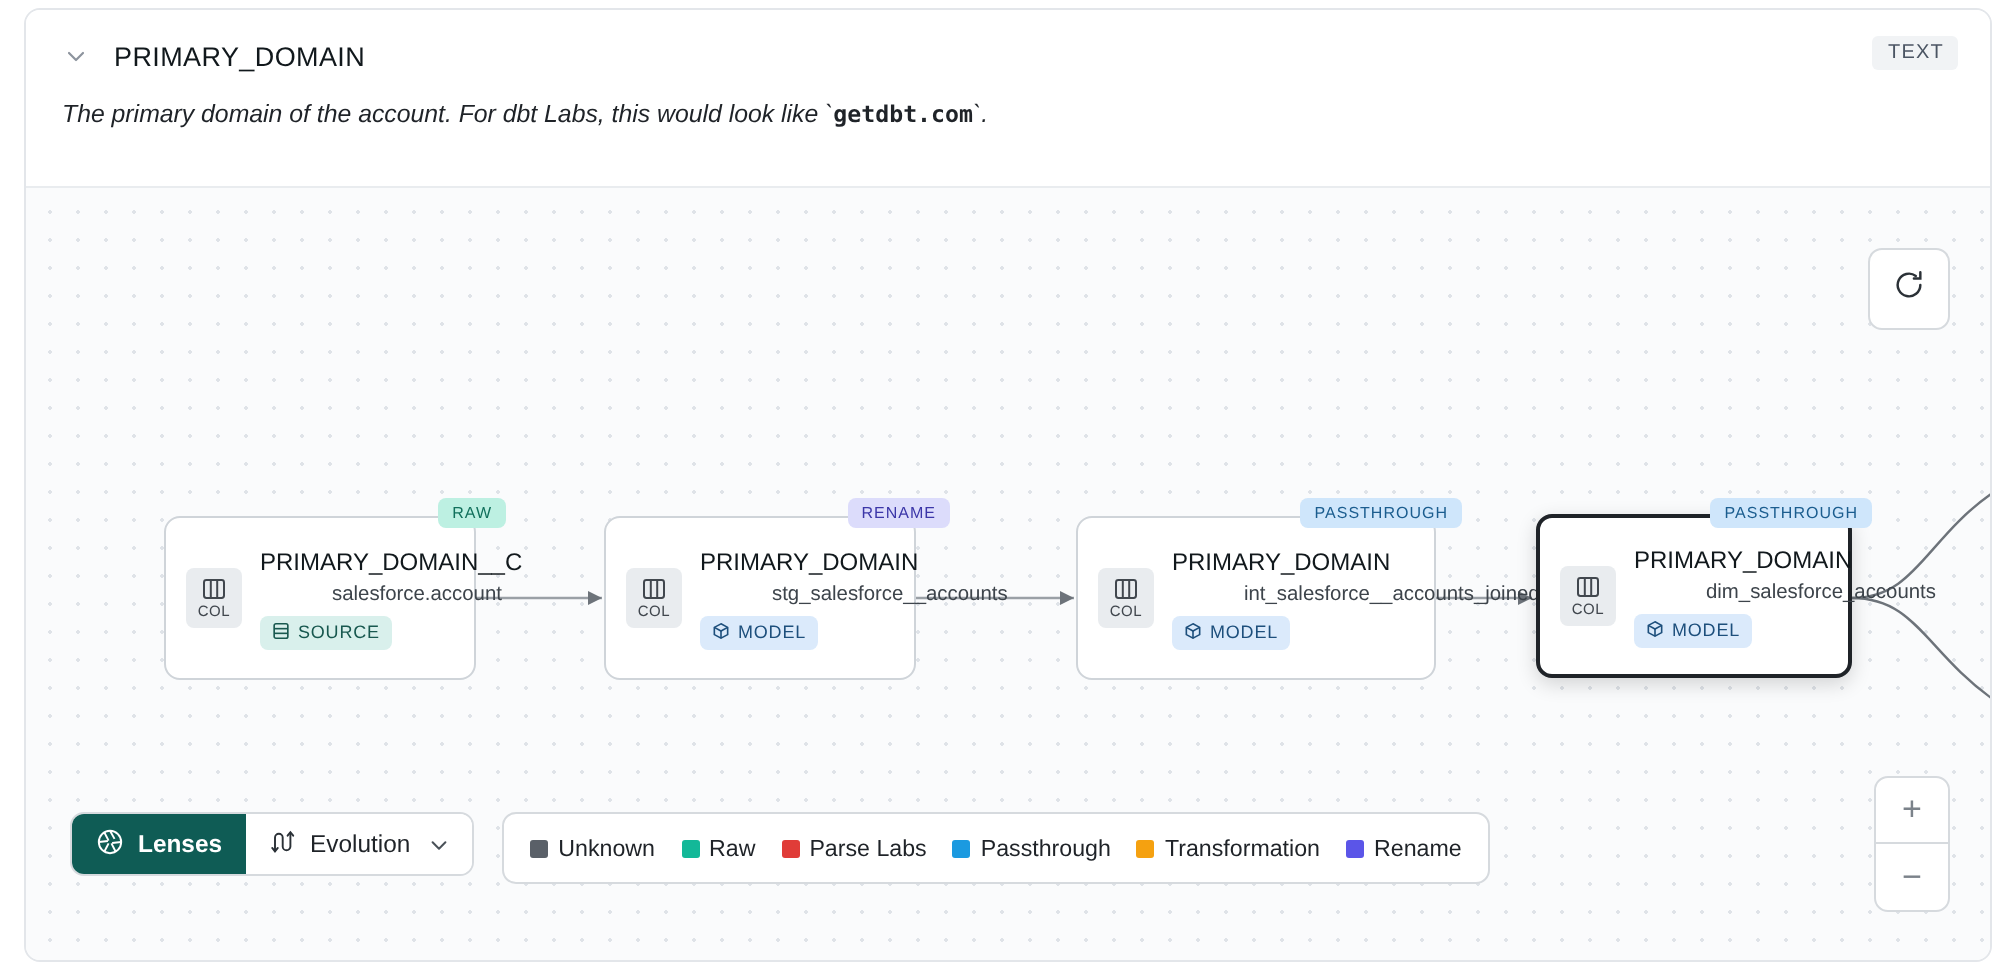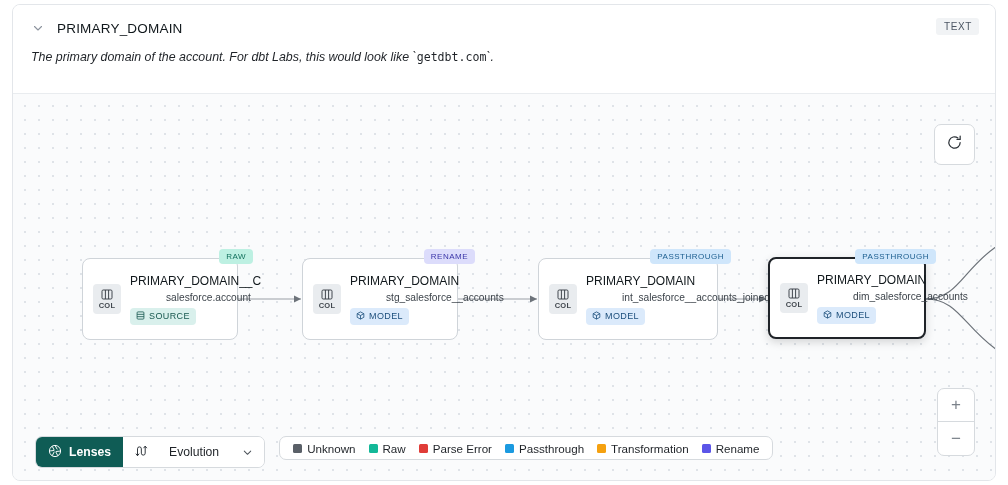--- a/index.html
+++ b/index.html
@@ -70,21 +70,21 @@
     margin-top: 10px;
     font-size: 12.4px;
     font-style: italic;
     color: #1f2328;
     line-height: 1.35;
   }
 
   .desc code {
     font-family: "DejaVu Sans Mono", monospace;
     font-style: normal;
-    font-weight: normal;
+    font-weight: bold;
     font-size: 11.6px;
   }
 
   .inherited {
     margin-top: 8px;
     font-size: 12.2px;
     font-style: italic;
     color: #1f2328;
     line-height: 1.35;
   }
@@ -199,21 +199,20 @@
     align-items: center;
     justify-content: center;
     gap: 1px;
     flex: none;
   }
 
   .node .col-chip .col-label {
     font-size: 7.5px;
     color: #41474e;
     letter-spacing: .3px;
-    font-weight: bold;
   }
 
   .node-body {
     margin-left: 9px;
     display: flex;
     flex-direction: column;
     gap: 4px;
     overflow: visible;
   }
 
@@ -256,21 +255,21 @@
   }
 
   .tag-raw         { background: #bdf0e2; color: #11705c; }
   .tag-rename      { background: #dcdcfb; color: #3b36a8; }
   .tag-passthrough { background: #cfe6fb; color: #1b5d8f; }
 
   
   .bottom-bar {
     position: absolute;
     left: 22px;
-    bottom: 14px;
+    bottom: 40px;
     display: flex;
     gap: 14px;
     align-items: stretch;
     justify-content: space-between;
   }
 
   .lens-group {
     display: flex;
     height: 32px;
     border-radius: 7px;
@@ -287,33 +286,33 @@
     background: #0f5c55;
     color: #ffffff;
     font-size: 12.2px;
     font-weight: bold;
     cursor: pointer;
   }
 
   .evolution-btn {
     display: flex;
     align-items: center;
-    gap: 21px;
+    gap: 7px;
     padding: 0 11px 0 11px;
     background: #ffffff;
     color: #1f2328;
     font-size: 12.2px;
     cursor: pointer;
   }
 
   .legend {
     display: flex;
     align-items: center;
     gap: 13px;
-    height: 24px;
+    height: 36px;
     padding: 0 13px;
     background: #ffffff;
     border: 1px solid #d6dade;
     border-radius: 7px;
   }
 
   .legend-item {
     display: flex;
     align-items: center;
     gap: 5px;
@@ -526,21 +525,21 @@
         <div class="legend-item">
           <span class="swatch" style="background: rgb(90, 96, 104);"></span>
           <span>Unknown</span>
         </div>
         <div class="legend-item">
           <span class="swatch" style="background: rgb(19, 184, 152);"></span>
           <span>Raw</span>
         </div>
         <div class="legend-item">
           <span class="swatch" style="background: rgb(224, 60, 56);"></span>
-          <span>Parse Error</span>
+          <span>Parse Labs</span>
         </div>
         <div class="legend-item">
           <span class="swatch" style="background: rgb(27, 154, 224);"></span>
           <span>Passthrough</span>
         </div>
         <div class="legend-item">
           <span class="swatch" style="background: rgb(245, 161, 16);"></span>
           <span>Transformation</span>
         </div>
         <div class="legend-item">

